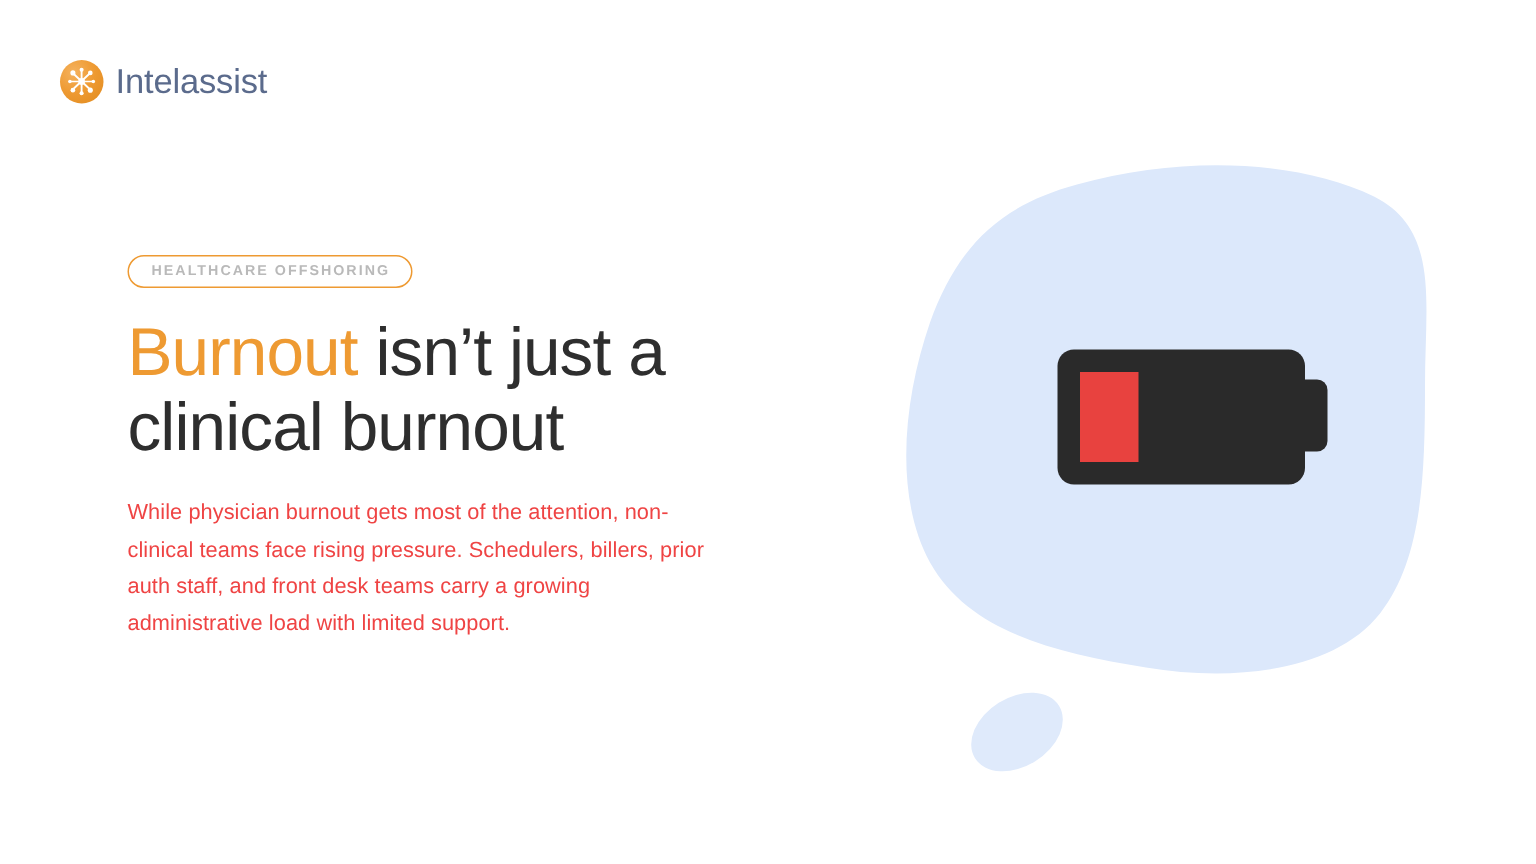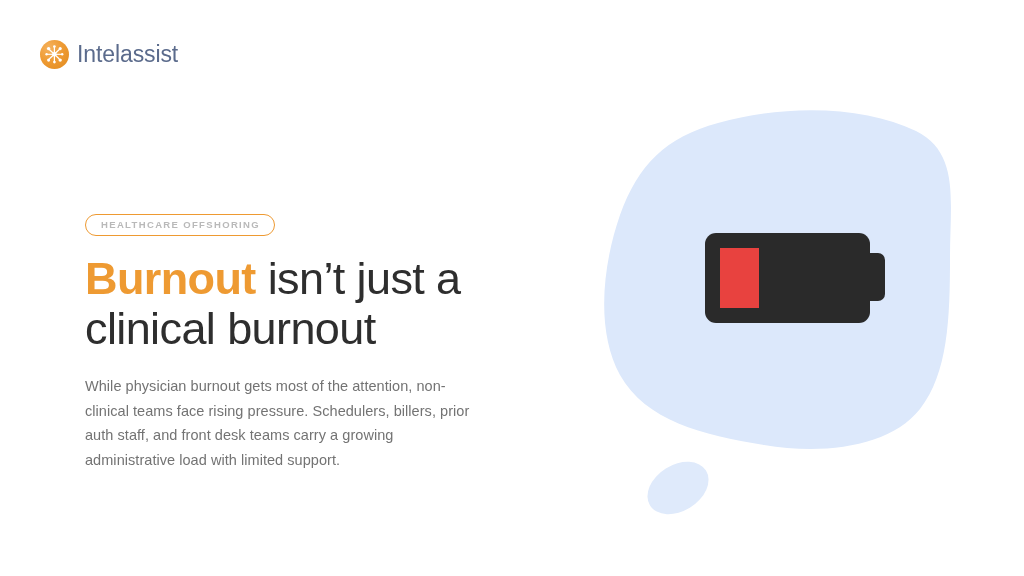--- a/index.html
+++ b/index.html
@@ -67,42 +67,41 @@
     border: 1.5px solid #EE9A32;
     border-radius: 999px;
     padding: 5px 14px 5px 15px;
     font-size: 9.5px;
     letter-spacing: 1.35px;
     color: #B9B9B9;
     font-weight: 700;
     line-height: 1;
     white-space: nowrap;
     box-sizing: border-box;
-    margin-top: 44px;
   }
 
   .headline {
     margin: 18px 0 0 0;
     font-size: 45px;
     line-height: 1.12;
     color: #2E2E2E;
     font-weight: 400;
     letter-spacing: -0.6px;
     max-width: 400px;
   }
   .headline .hl-accent {
     color: #EE9A32;
-    font-weight: 700;
+    font-weight: 400;
   }
 
   .body-copy {
     margin: 20px 0 0 0;
     font-size: 14.5px;
     line-height: 24.5px;
-    color: #737373;
+    color: #ef4444;
     font-weight: 400;
     max-width: 398px;
     letter-spacing: 0.05px;
   }
 
   
   .art {
     position: absolute;
     left: 598px;
     top: 105px;

